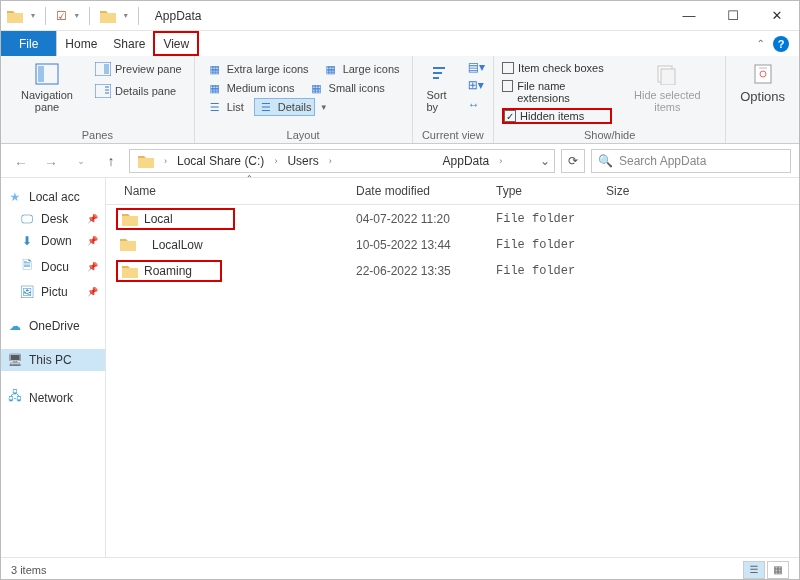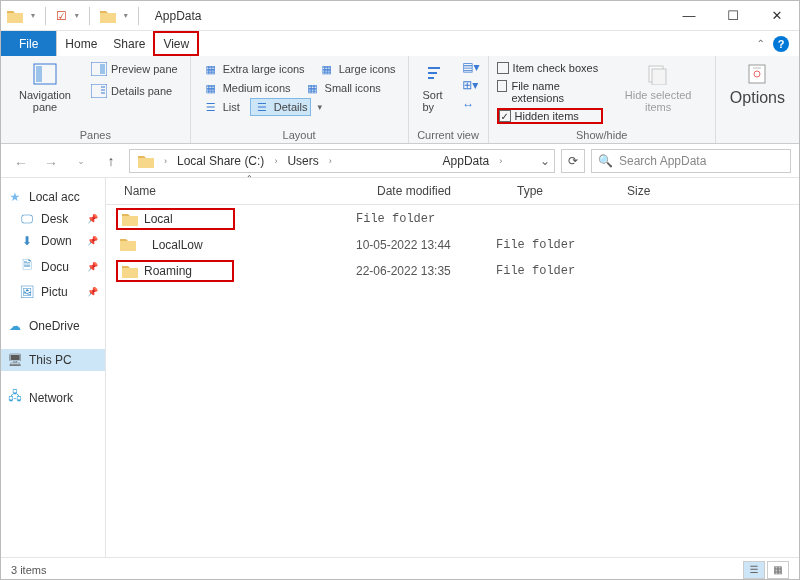--- a/index.html
+++ b/index.html
@@ -50,21 +50,21 @@
     .navitem.selected { background: #cde6f7;}
     .navitem .pin { margin-left: auto; color: #555; font-size: 9px;}
     .navitem .ico { width: 16px; text-align:center;}
     .star { color: #78baf0; }
     .onedrive, .netw { color: #3aa0d7; }
     .thispc { color: #5a5a5a; }
     
     .content { flex: 1; display: flex; flex-direction: column; }
     .colhead { display: flex; border-bottom: 1px solid #e5e5e5; color: #444; font-size: 12px; padding: 6px 0;}
     .col-name { width: 250px; padding-left: 18px; display:flex; gap:90px;}
-    .col-date { width: 140px; margin-left: 21px; }
+    .col-date { width: 140px; }
     .col-type { width: 110px; }
     .col-size { flex: 1; }
     .sorter { font-size: 8px; position:relative; top:-10px;}
     
     .row { display: flex; align-items: center; padding: 3px 0; color: #333;}
     .row .c-name { width: 250px; padding-left: 10px; display:flex; align-items:center; gap:6px;}
     .row .c-date { width: 140px; color: #555;}
     .row .c-type { width: 110px; color: #555; font-family: Liberation Mono, monospace;}
     .row .c-size { flex: 1;}
     .fico { color: #e6b85c; width: 16px;}
@@ -250,21 +250,21 @@
   <div class="ribbon-group" style="border-right:none;">
     <div class="body">
       <div class="bigbtn">
         <span class="glyph">
             <svg width="22" height="22" viewBox="0 0 22 22">
               <rect x="3" y="2" width="16" height="18" fill="#fff" stroke="#999"></rect>
               <circle cx="11" cy="11" r="3" fill="none" stroke="#e66"></circle>
               <line x1="7" y1="5" x2="15" y2="5" stroke="#bbb"></line>
             </svg>
           </span>
-        <span style="font-size:16px;">Options</span>
+        <span style="font-size:13px;">Options</span>
       </div>
     </div>
     <div class="label">&nbsp;</div>
   </div>
 </div>
 
 <div class="addrbar">
   <div class="navarrow">←</div>
   <div class="navarrow">→</div>
   <div class="navarrow" style="font-size:9px;">⌄</div>
@@ -354,20 +354,21 @@
           <span class="hl-red">
             <span class="fico">
               <svg width="16" height="13" viewBox="0 0 16 13">
                 <path fill="#e6b85c" d="M0 1h6l2 2h8v10H0z"></path>
                 <path fill="#f7d78a" d="M0 3h16v10H0z"></path>
               </svg>
             </span>
             <span>Local</span>
           </span>
         </div>
+      <div class="c-date">04-07-2022 11:20</div>
       <div class="c-type">File folder</div>
       <div class="c-size"></div>
     </div>
     <div class="row">
       <div class="c-name">
           <span style="display:inline-flex;gap:16px;padding:2px 4px;">
             <span class="fico">
               <svg width="16" height="13" viewBox="0 0 16 13">
                 <path fill="#e6b85c" d="M0 1h6l2 2h8v10H0z"></path>
                 <path fill="#f7d78a" d="M0 3h16v10H0z"></path>
@@ -375,21 +376,21 @@
             </span>
             <span>LocalLow</span>
           </span>
         </div>
       <div class="c-date">10-05-2022 13:44</div>
       <div class="c-type">File folder</div>
       <div class="c-size"></div>
     </div>
     <div class="row">
       <div class="c-name">
-          <span class="hl-red" style="padding-right:40px;">
+          <span class="hl-red" style="padding-right:28px;">
             <span class="fico">
               <svg width="16" height="13" viewBox="0 0 16 13">
                 <path fill="#e6b85c" d="M0 1h6l2 2h8v10H0z"></path>
                 <path fill="#f7d78a" d="M0 3h16v10H0z"></path>
               </svg>
             </span>
             <span>Roaming</span>
           </span>
         </div>
       <div class="c-date">22-06-2022 13:35</div>

